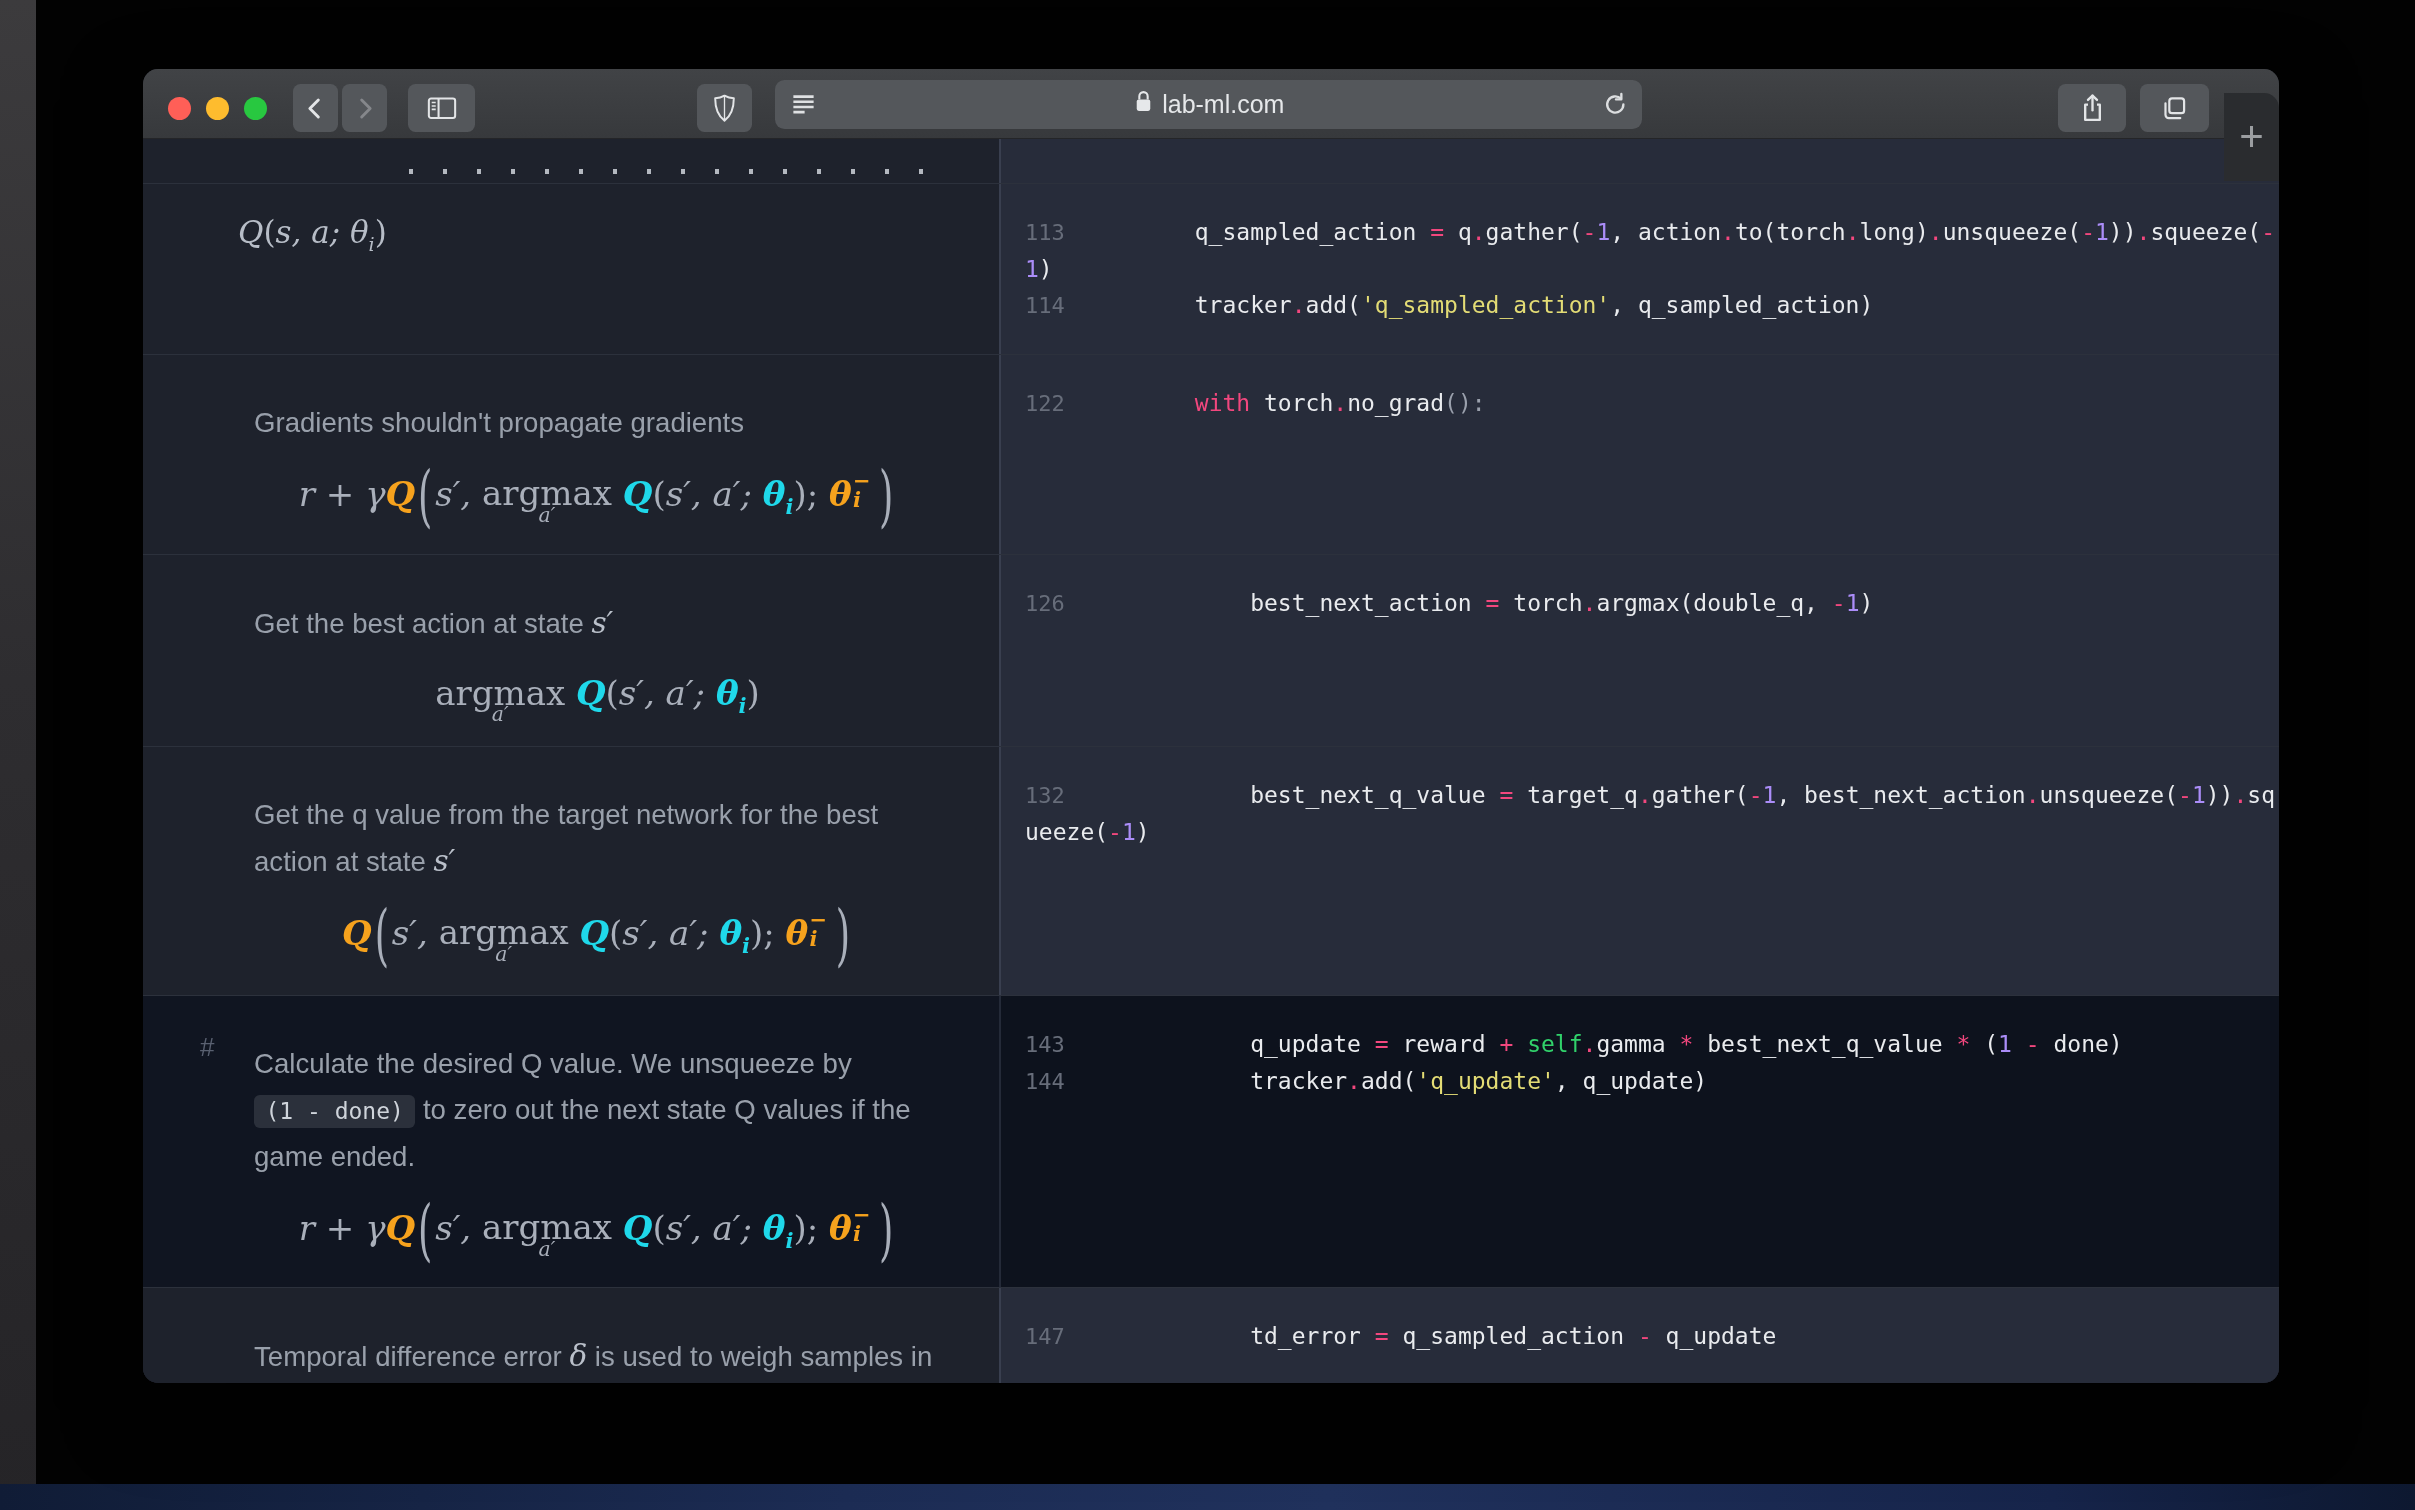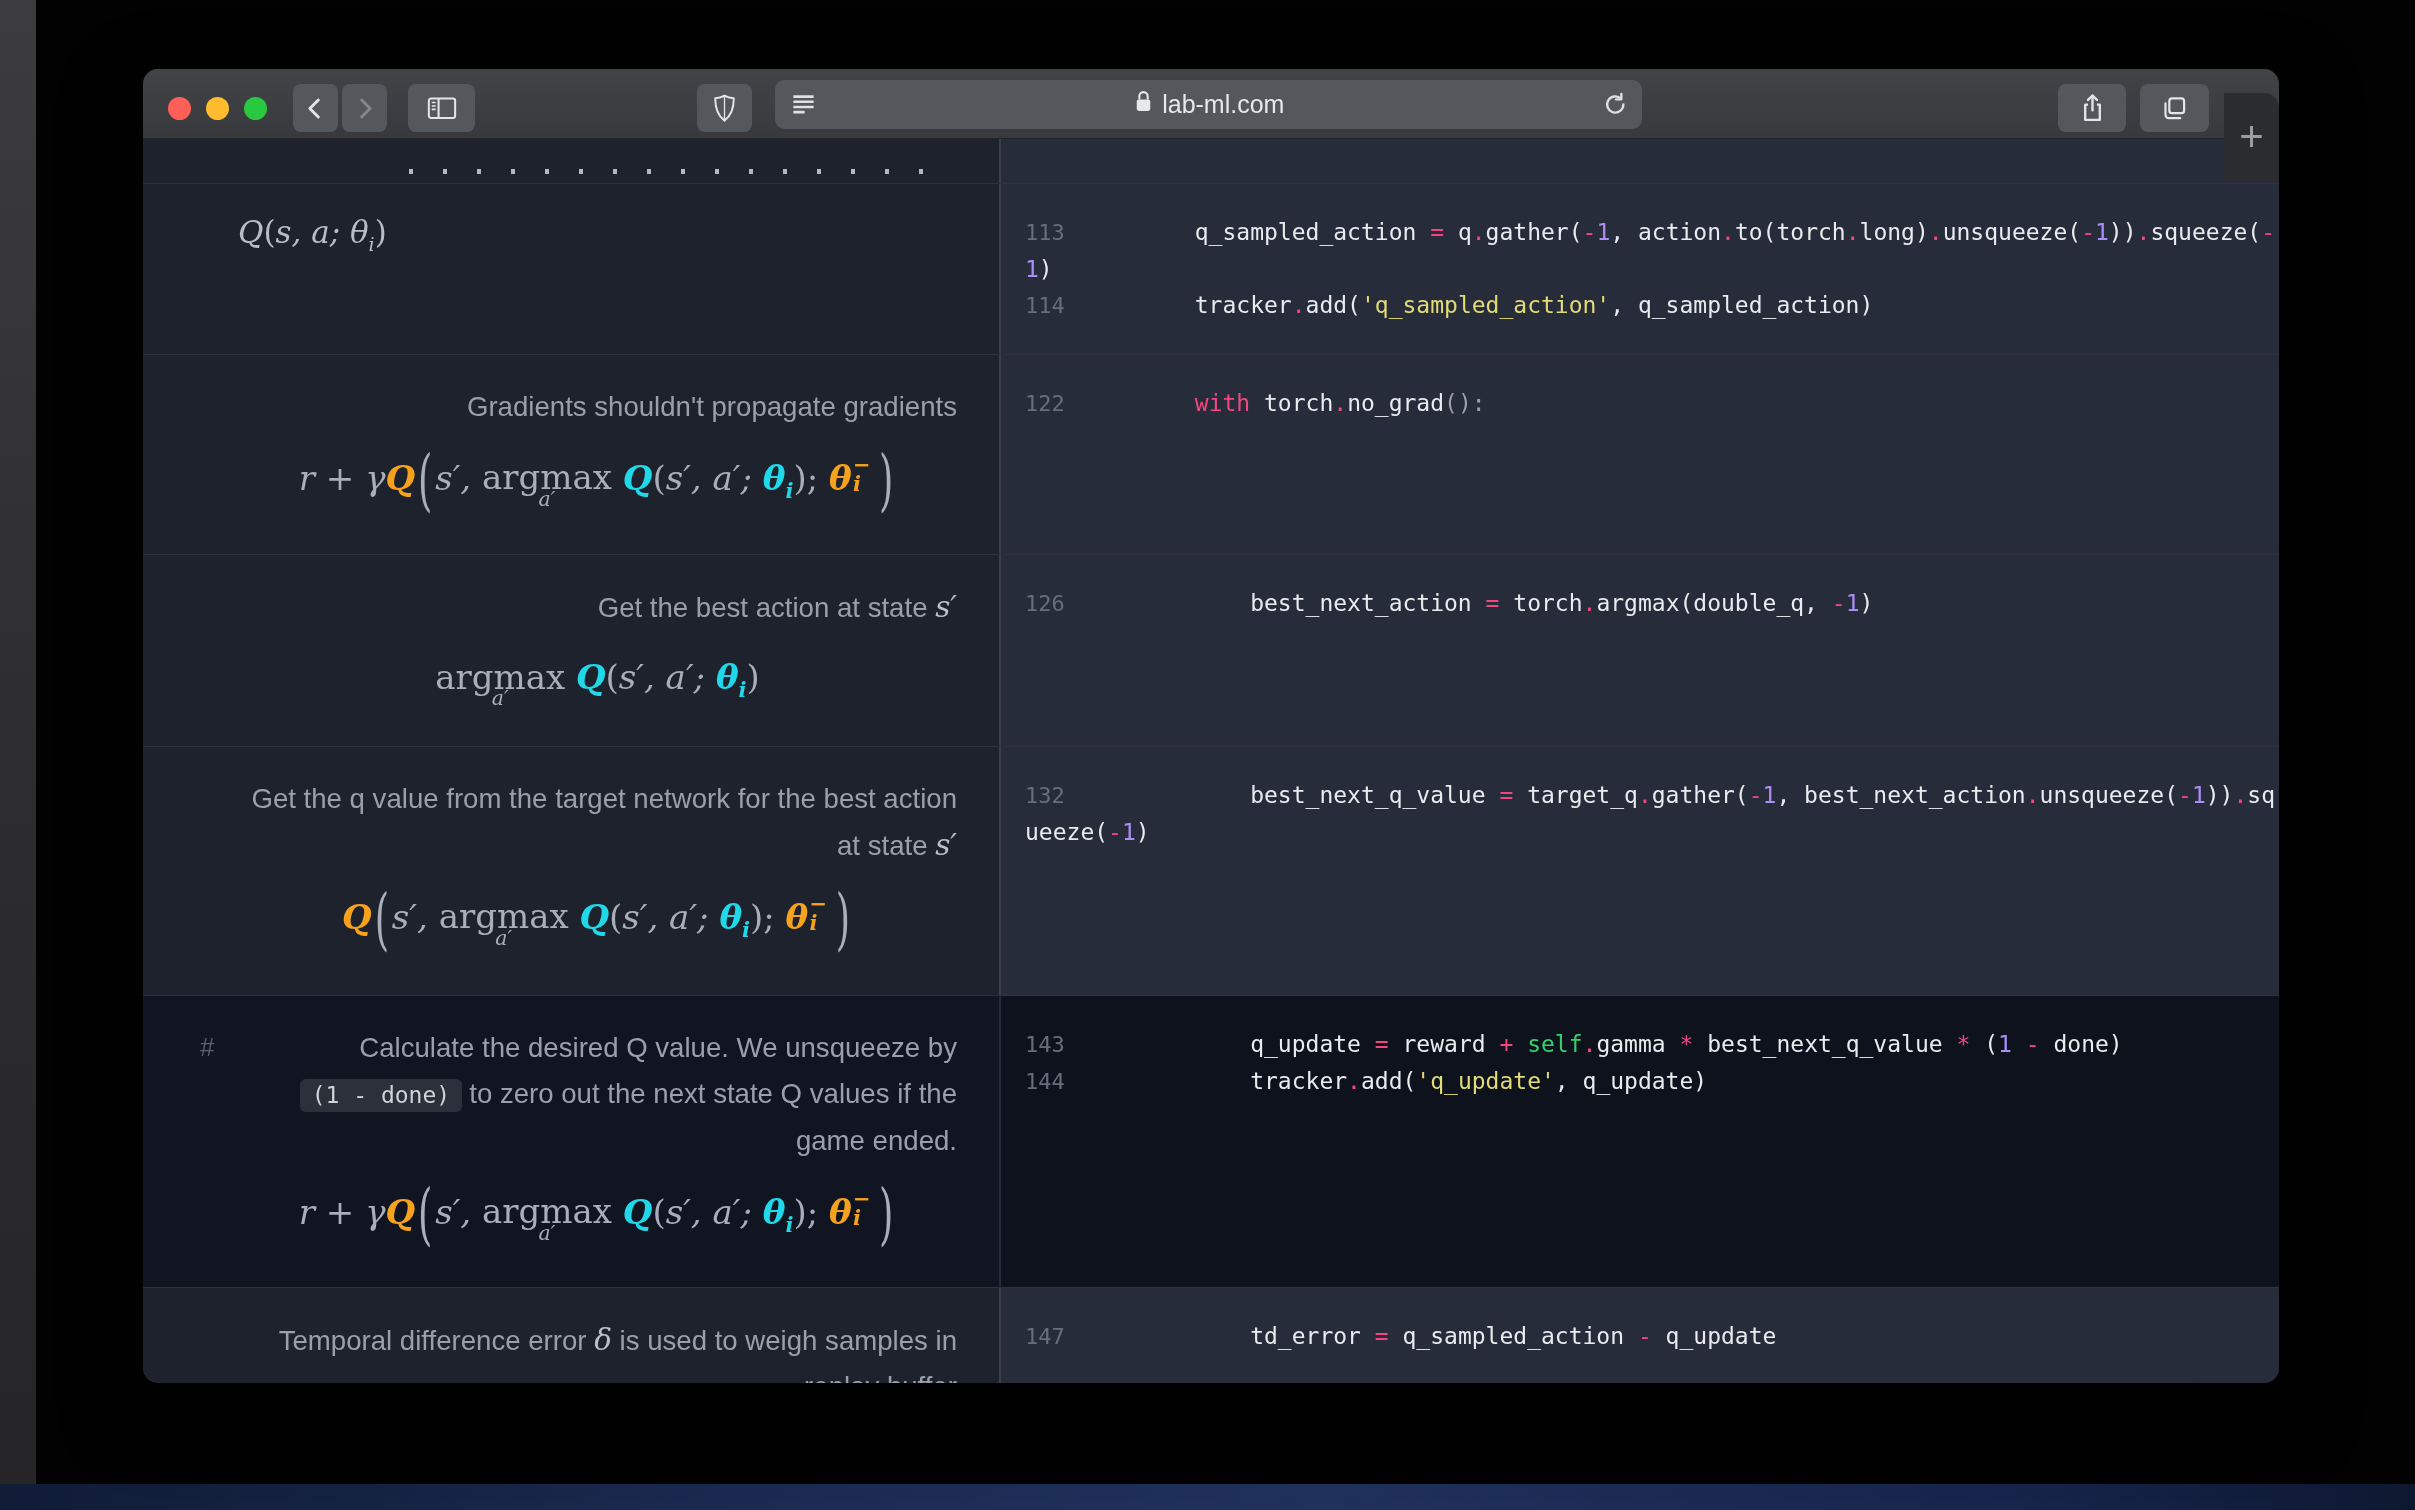--- a/index.html
+++ b/index.html
@@ -42,21 +42,21 @@
   .row + .row{border-top:1.9px solid rgba(165,175,195,.11);}
   .cell-left{position:relative;background:var(--left-bg);padding:28.5px 42px 0 95px;box-sizing:border-box;}
   .cell-right{background:var(--right-bg);border-left:2.9px solid rgba(130,140,165,.20);
               padding:30px 4px 0 24px;box-sizing:border-box;}
   .row.hl .cell-left{background:var(--left-hl);}
   .row.hl .cell-right{background:var(--right-hl);}
 
   .fragments{height:5.7px;width:533px;margin:1px 0 0 171px;opacity:.85;
              background:repeating-linear-gradient(90deg,#ced3da 0 3.8px,transparent 3.8px 34px);}
 
-  .heading{margin:0;font-size:27.6px;line-height:46px;color:#99a0ab;text-align:right;}
+  .heading{margin:16px;font-size:27.6px;line-height:46px;color:#99a0ab;}
   .hmath{font-family:"DejaVu Serif","Liberation Serif",serif;font-style:italic;color:#bac0ca;font-size:29.5px;}
   .chip{font-family:"DejaVu Sans Mono","Liberation Mono",monospace;background:#2b303b;border-radius:5.7px;
         padding:2.9px 11.4px 4.8px;color:#cfd4db;font-size:23px;white-space:pre;}
   .hash{position:absolute;left:57px;top:36px;color:#596070;font-size:26px;}
 
   .mathline{font-family:"DejaVu Serif","Liberation Serif",serif;font-size:34px;line-height:32px;
             color:#a9afba;text-align:center;margin-top:30px;}
   .mathline.inline{text-align:left;font-size:31px;margin-top:3.8px;color:#b7bdc7;}
   .m-mi{font-style:italic;}
   .m-mr{font-style:normal;}

